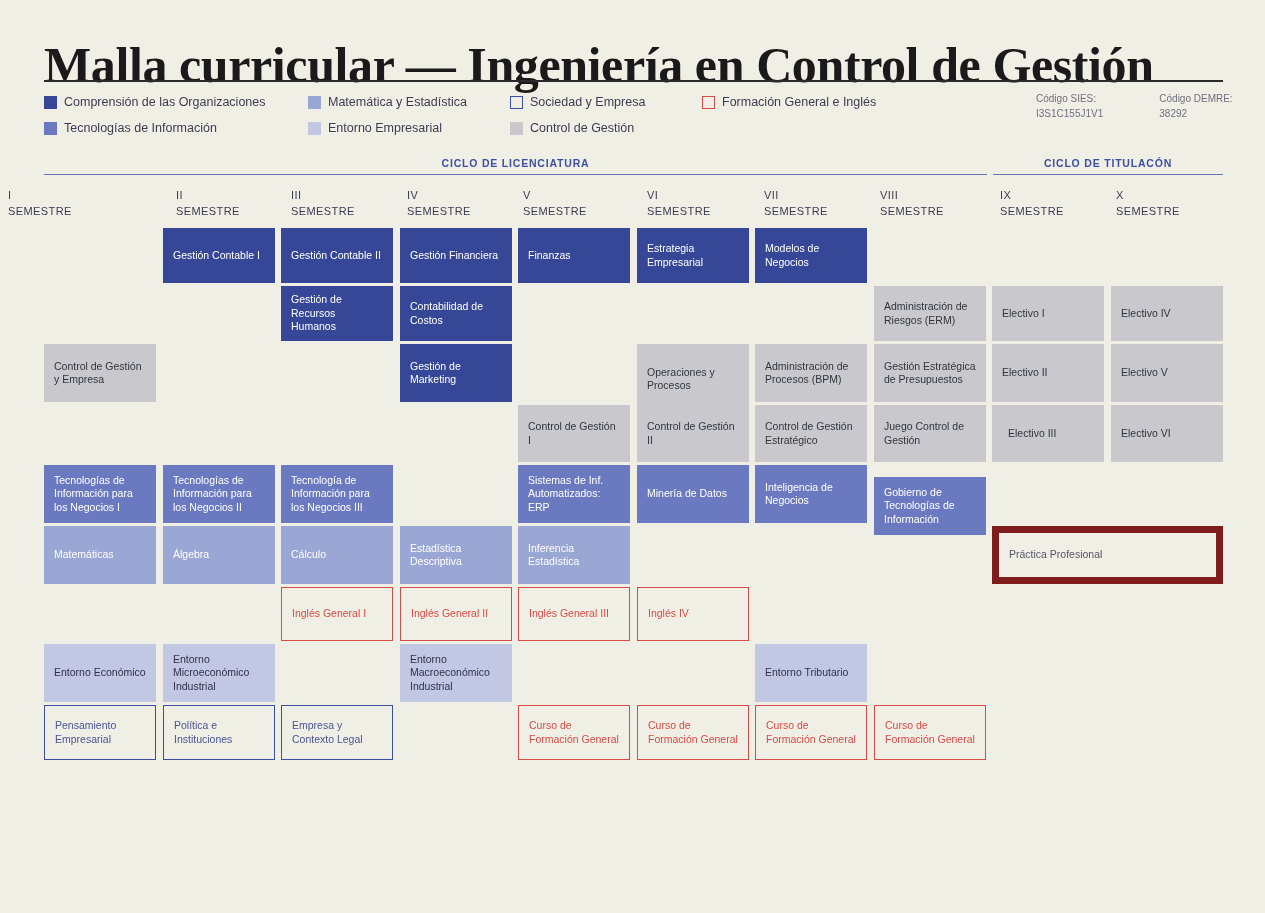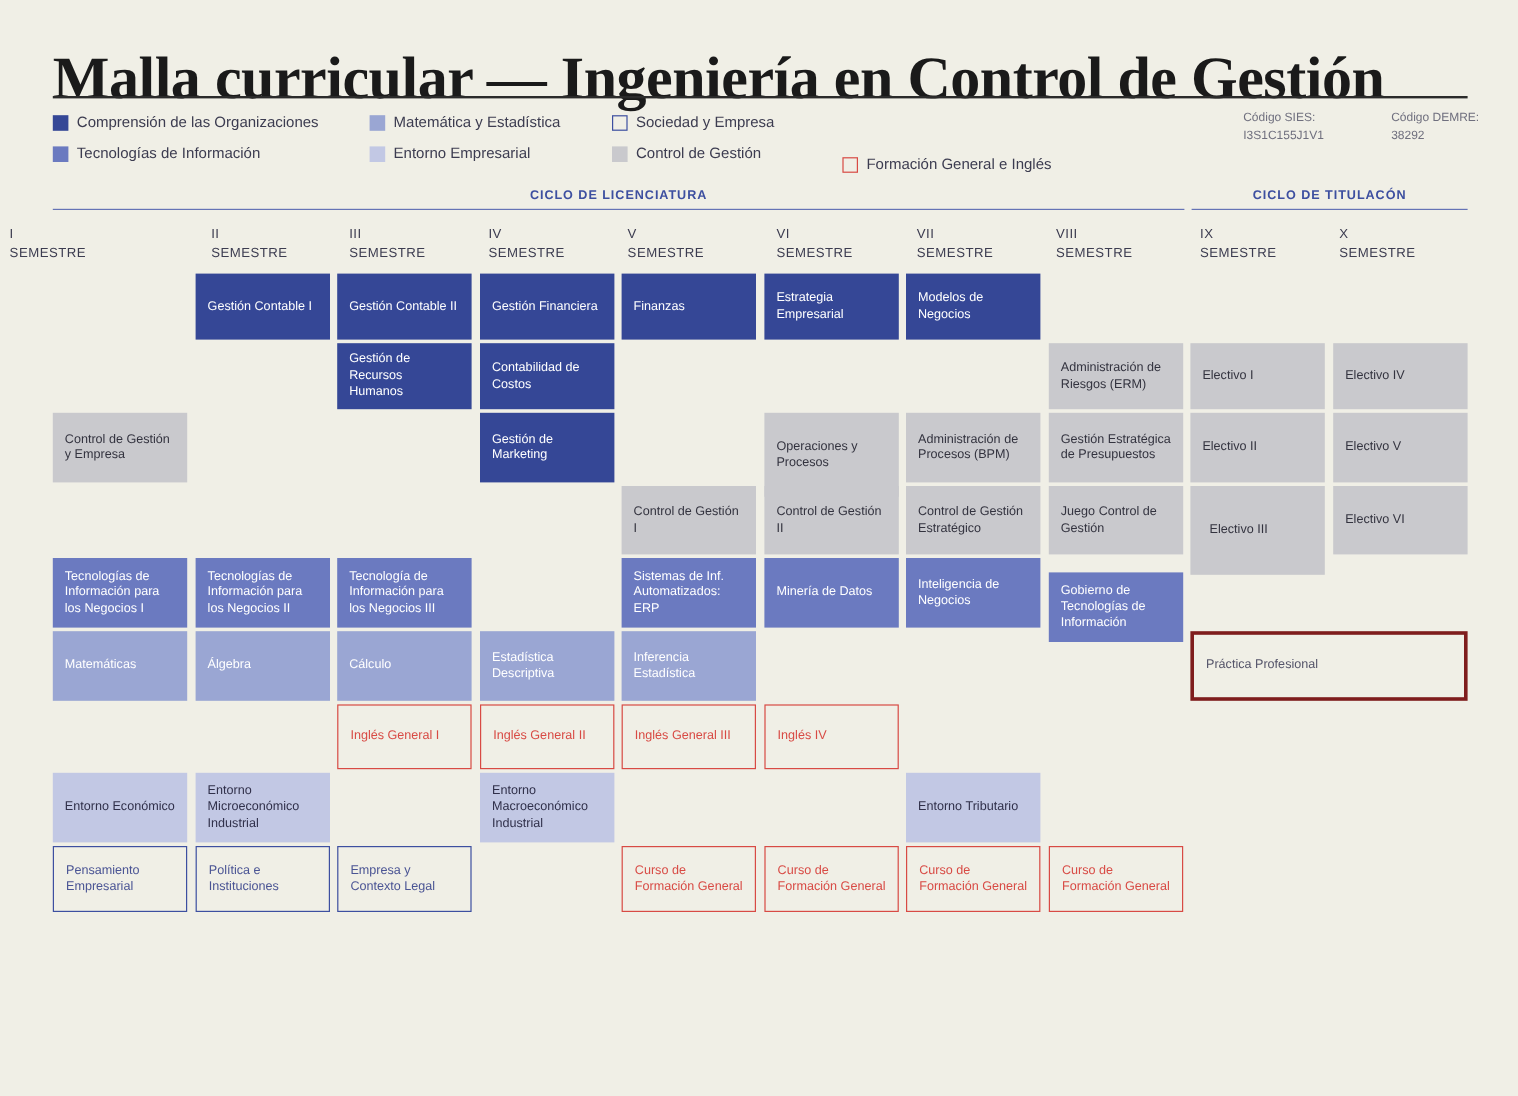--- a/index.html
+++ b/index.html
@@ -25,21 +25,21 @@
   .title-rule{
     position:absolute;left:44px;top:80px;width:1179px;height:2px;background:#2b2b2b;
   }
 
   
   .legend{position:absolute;left:44px;top:92px;width:960px;}
   .legend-col{position:absolute;top:0;}
   .legend-col.c1{left:0px;}
   .legend-col.c2{left:264px;}
   .legend-col.c3{left:466px;}
-  .legend-col.c4{left:658px;margin-top:35px;}
+  .legend-col.c4{left:658px;}
   .legend-item{display:flex;align-items:center;height:20px;margin-bottom:6px;}
   .swatch{width:13px;height:13px;margin-right:7px;flex:0 0 auto;box-sizing:border-box;}
   .legend-label{font-size:12.5px;color:#3c3c50;white-space:nowrap;line-height:1;}
 
   .codes{position:absolute;top:92px;left:1036px;display:flex;gap:56px;}
   .code-block{font-size:10px;color:#6f6f7e;line-height:1.45;}
   .code-val{display:block;}
 
   
   .cycle{position:absolute;font-size:10.5px;font-weight:700;letter-spacing:0.8px;color:#3d4fa0;text-align:center;}
@@ -67,21 +67,21 @@
   .cell span{display:block;}
 
   
   .cat-org     {background:#354796;color:#ffffff;}
   .cat-ti      {background:#6b7ac0;color:#ffffff;}
   .cat-mat     {background:#9aa6d3;color:#ffffff;}
   .cat-entorno {background:#c2c8e4;color:#30304a;}
   .cat-soc     {background:transparent;border:1px solid #3d4fa0;color:#4a5494;}
   .cat-cg      {background:#c9c9cd;color:#33333f;}
   .cat-fg      {background:transparent;border:1px solid #d84a44;color:#d84a44;}
-  .cat-prac    {background:transparent;border:3px solid #7f1d1d;color:#55556a;}
+  .cat-prac    {background:transparent;border:7px solid #7f1d1d;color:#55556a;}
 </style>
 </head>
 <body>
 
 <div class="page">
 
   <div class="title">Malla curricular — Ingeniería en Control de Gestión</div>
   <div class="title-rule"></div>
 
   <div class="legend">
@@ -212,21 +212,21 @@
       </div>
       <div class="cell cat-cg" style="left: 593px; top: 177px; width: 112px; height: 57px;">
         <span>Control de Gestión II</span>
       </div>
       <div class="cell cat-cg" style="left: 711px; top: 177px; width: 112px; height: 57px;">
         <span>Control de Gestión Estratégico</span>
       </div>
       <div class="cell cat-cg" style="left: 830px; top: 177px; width: 112px; height: 57px;">
         <span>Juego Control de Gestión</span>
       </div>
-      <div class="cell cat-cg" style="left: 948px; top: 177px; width: 112px; height: 74px; padding-left: 16px;">
+      <div class="cell cat-cg" style="left: 948px; top: 177px; width: 112px; height: 57px; padding-left: 16px;">
         <span>Electivo III</span>
       </div>
       <div class="cell cat-cg" style="left: 1067px; top: 177px; width: 112px; height: 57px;">
         <span>Electivo VI</span>
       </div>
       <div class="cell cat-ti" style="left: 0px; top: 237px; width: 112px; height: 58px;">
         <span>Tecnologías de Información para los Negocios I</span>
       </div>
       <div class="cell cat-ti" style="left: 119px; top: 237px; width: 112px; height: 58px;">
         <span>Tecnologías de Información para los Negocios II</span>

